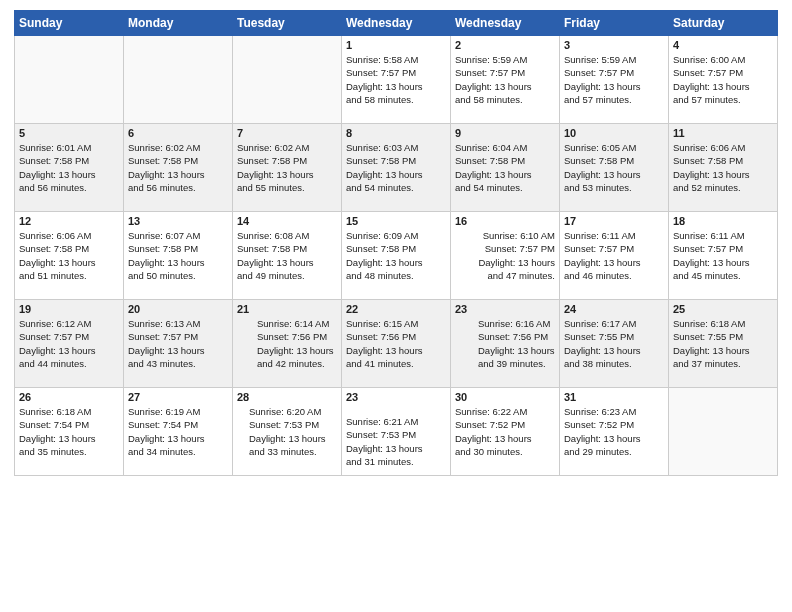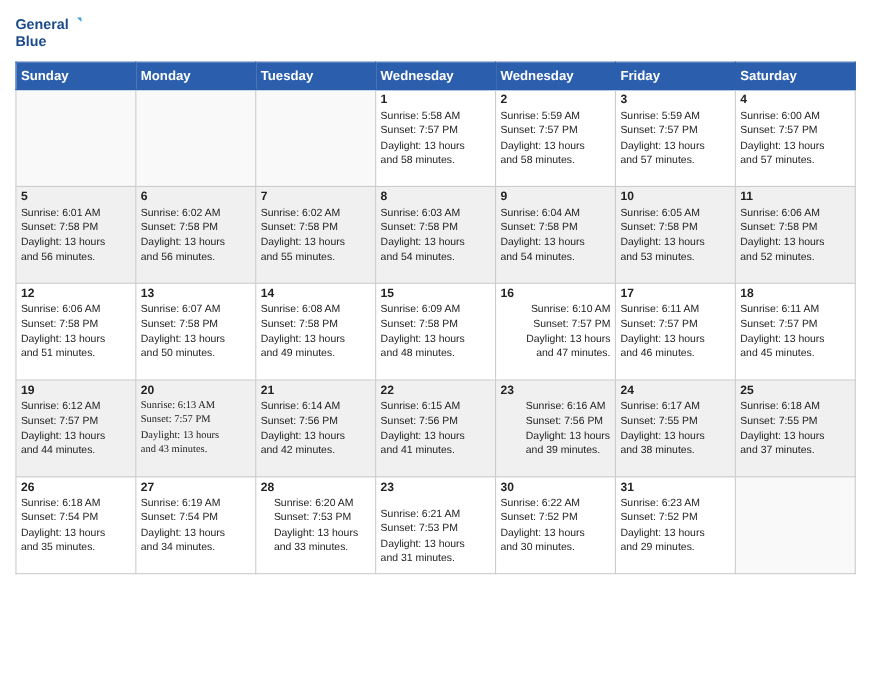--- a/index.html
+++ b/index.html
@@ -73,33 +73,20 @@
       display: block;
     }
     .cell-text {
       line-height: 1.4;
     }
   </style>
 </head>
 <body>
 
 <div class="container">
-  <div class="header">
-    <div class="logo">
-  <svg width="60" height="40" viewBox="0 0 60 40">
-    <text x="0" y="16" font-size="13" font-weight="bold" fill="#1a4a8a" font-family="Arial">General</text>
-    <text x="0" y="32" font-size="13" font-weight="bold" fill="#1a4a8a" font-family="Arial">Blue</text>
-    <polygon points="56,6 64,14 60,6" fill="#3a9fd5"></polygon>
-  </svg>
-      </div>
-    <div class="title-area">
-      <div class="main-title"></div>
-      <div class="subtitle"></div>
-    </div>
-  </div>
 
   <table>
     <thead>
       <tr id="header-row">
           <th class="day-header">Sunday</th>
           <th class="day-header">Monday</th>
           <th class="day-header">Tuesday</th>
           <th class="day-header">Wednesday</th>
           <th class="day-header">Wednesday</th>
           <th class="day-header">Friday</th>
@@ -245,28 +232,28 @@
         <tr>
           <td class="shaded">
             <span class="day-num">19</span>
             <div class="cell-text" style="white-space: pre-line;">Sunrise: 6:12 AM
 Sunset: 7:57 PM
 Daylight: 13 hours
 and 44 minutes.</div>
           </td>
           <td class="shaded">
             <span class="day-num">20</span>
-            <div class="cell-text" style="white-space: pre-line; font-family: Liberation Serif, serif;">Sunrise: 6:13 AM
+            <div class="cell-text" style="white-space: pre-line;">Sunrise: 6:13 AM
 Sunset: 7:57 PM
 Daylight: 13 hours
 and 43 minutes.</div>
           </td>
           <td class="shaded">
             <span class="day-num">21</span>
-            <div class="cell-text" style="white-space: pre-line;">Sunrise: 6:14 AM
+            <div class="cell-text" style="white-space: pre-line; margin-left: 20px;">Sunrise: 6:14 AM
 Sunset: 7:56 PM
 Daylight: 13 hours
 and 42 minutes.</div>
           </td>
           <td class="shaded">
             <span class="day-num">22</span>
             <div class="cell-text" style="white-space: pre-line;">Sunrise: 6:15 AM
 Sunset: 7:56 PM
 Daylight: 13 hours
 and 41 minutes.</div>

